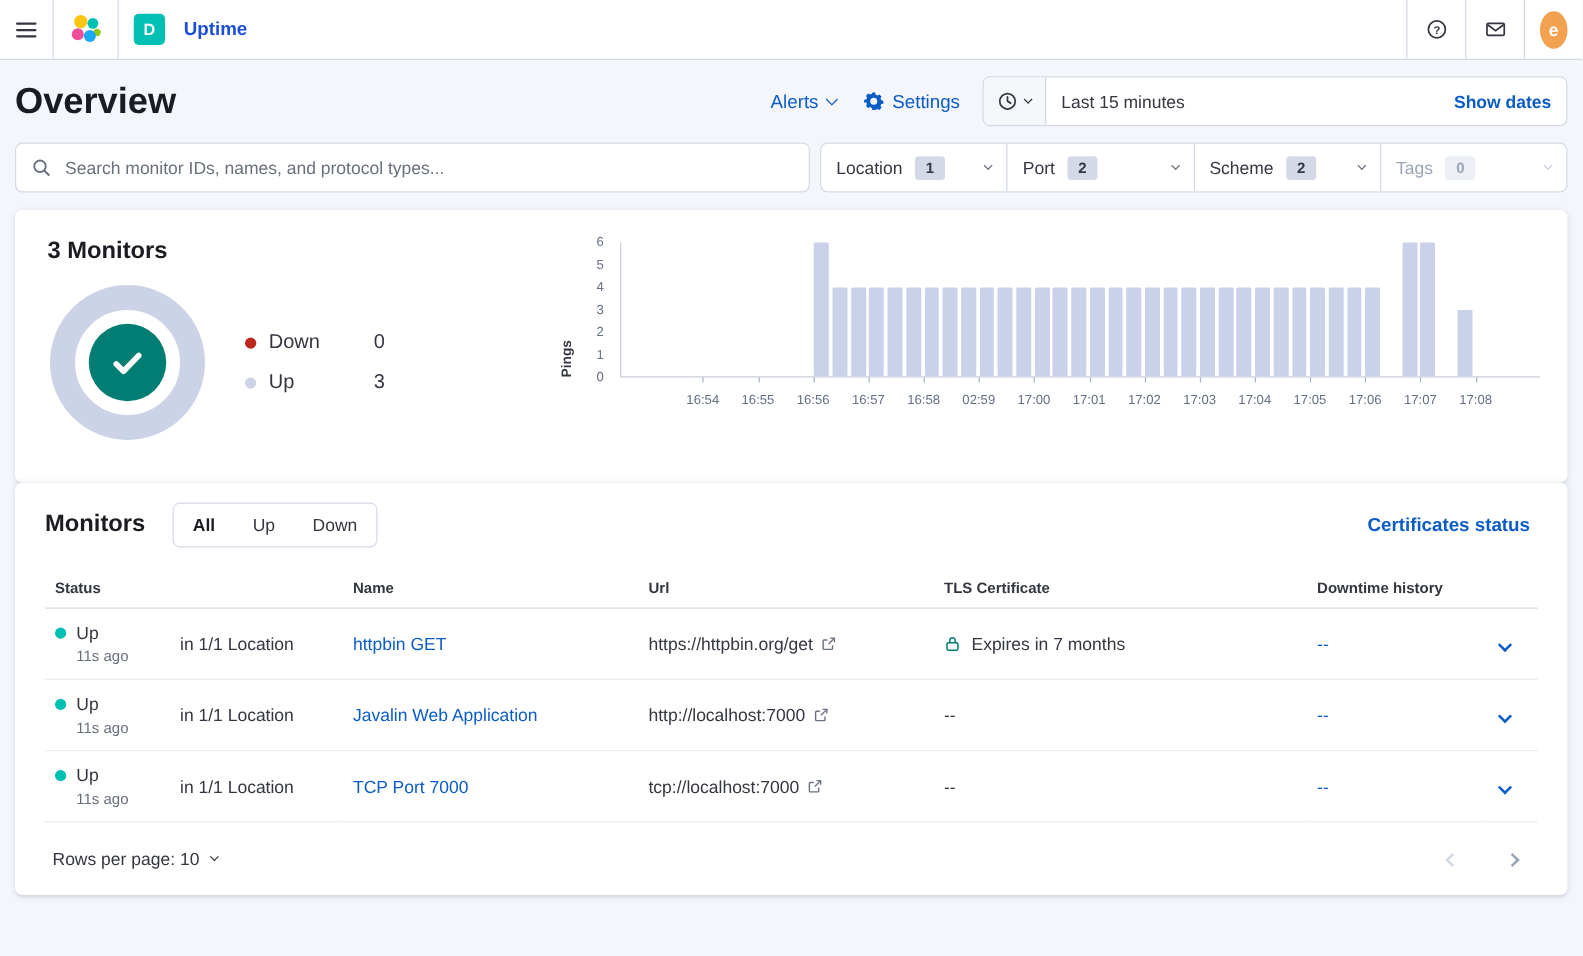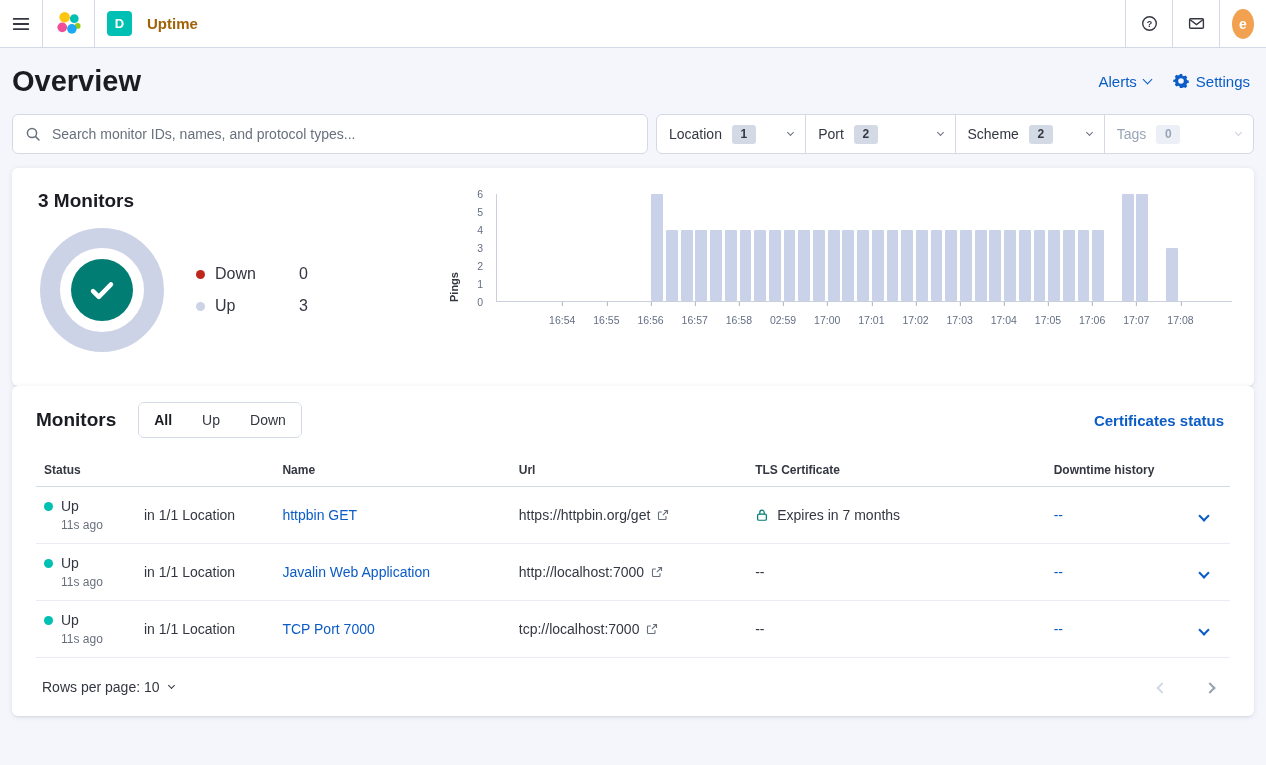--- a/index.html
+++ b/index.html
@@ -16,27 +16,27 @@
   .gh { height:48px; background:#fff; border-bottom:1px solid var(--border,#d3dae6);
         display:flex; align-items:stretch; justify-content:space-between; }
   .gh-left, .gh-right { display:flex; align-items:stretch; }
   .gh-cell { display:flex; align-items:center; justify-content:center; padding:0 12px;
              background:none; border:none; cursor:pointer; color:#343741; }
   .gh-sep { width:1px; background:var(--border,#d3dae6); }
   .gh-right .gh-cell { width:47px; border-left:1px solid var(--border,#d3dae6); }
   .dep-badge { width:25px; height:25px; border-radius:4px; background:var(--deployment-badge-bg,#00bfb3);
                color:#fff; font-weight:700; font-size:13px; display:flex; align-items:center;
                justify-content:center; margin-left:12px; align-self:center; cursor:pointer; }
-  .app-title { font-size:15px; font-weight:600; color:#a16207; margin-left:15px; align-self:center; }
+  .app-title { font-size:15px; font-weight:600; color:#1d4ed8; margin-left:15px; align-self:center; }
   .avatar { width:30px; height:30px; border-radius:50%; background:var(--avatar-bg,#f1a14f);
             color:#fff; font-size:14px; font-weight:600; display:flex; align-items:center; justify-content:center; }
 
   
   .main { padding:0 12px; }
-  .page-hdr { display:flex; align-items:center; justify-content:space-between; padding:13px 0; }
+  .page-hdr { display:flex; align-items:flex-end; justify-content:space-between; padding:13px 0; }
   h1.title { font-size:29px; line-height:40px; font-weight:700; color:#1a1c21; margin:0; }
   .controls { display:flex; align-items:center; gap:14px; }
   .link-btn { display:flex; align-items:center; gap:7px; background:none; border:none;
               color:var(--primary,#0b5cc7); font-size:15px; cursor:pointer; padding:4px 4px; }
   .chev { width:7px; height:7px; border-right:1.7px solid currentColor; border-bottom:1.7px solid currentColor;
           transform:rotate(45deg); display:inline-block; margin-top:-3px; }
   .chev.sm { width:5px; height:5px; border-width:1.5px; }
   .chev.md { width:8px; height:8px; border-width:2px; }
   .chev.left { transform:rotate(135deg); }
   .chev.right { transform:rotate(-45deg); }
@@ -200,20 +200,33 @@
         <span class="chev"></span>
       </button>
       <button class="link-btn">
         <span style="display:inline-flex">
           <svg viewBox="0 0 16 16" width="16" height="16" fill="currentColor">
               <path fill-rule="evenodd" d="M6.8 1h2.4l.3 1.7c.5.15 1 .36 1.4.63l1.6-.8 1.7 1.7-.8 1.6c.27.43.48.9.63 1.4l1.7.3v2.4l-1.7.3c-.15.5-.36 1-.63 1.4l.8 1.6-1.7 1.7-1.6-.8c-.43.27-.9.48-1.4.63L9.2 15H6.8l-.3-1.7c-.5-.15-1-.36-1.4-.63l-1.6.8-1.7-1.7.8-1.6c-.27-.43-.48-.9-.63-1.4L.3 9.2V6.8l1.7-.3c.15-.5.36-1 .63-1.4l-.8-1.6 1.7-1.7 1.6.8c.43-.27.9-.48 1.4-.63L6.8 1zM8 5.2a2.8 2.8 0 1 0 0 5.6 2.8 2.8 0 0 0 0-5.6z"></path>
             </svg>
         </span>
         <span>Settings</span>
       </button>
+      <div class="datepicker">
+        <button class="quick-btn">
+          <span style="display:inline-flex">
+            <svg viewBox="0 0 16 16" width="16" height="16">
+                <circle cx="8" cy="8" r="6.2" fill="none" stroke="currentColor" stroke-width="1.4"></circle>
+                <path d="M8 4.5V8l2.5 1.5" stroke="currentColor" stroke-width="1.4" fill="none" stroke-linecap="round"></path>
+              </svg>
+          </span>
+          <span class="chev sm"></span>
+        </button>
+        <span class="date-text">Last 15 minutes</span>
+        <button class="show-dates">Show dates</button>
+      </div>
     </div>
   </div>
 
   <div class="search-row">
     <div class="searchbox">
       <span style="display:inline-flex">
         <svg viewBox="0 0 16 16" width="16" height="16">
             <circle cx="7" cy="7" r="4.6" fill="none" stroke="currentColor" stroke-width="1.5"></circle>
             <path d="M10.6 10.6L14 14" stroke="currentColor" stroke-width="1.5" stroke-linecap="round"></path>
           </svg>

